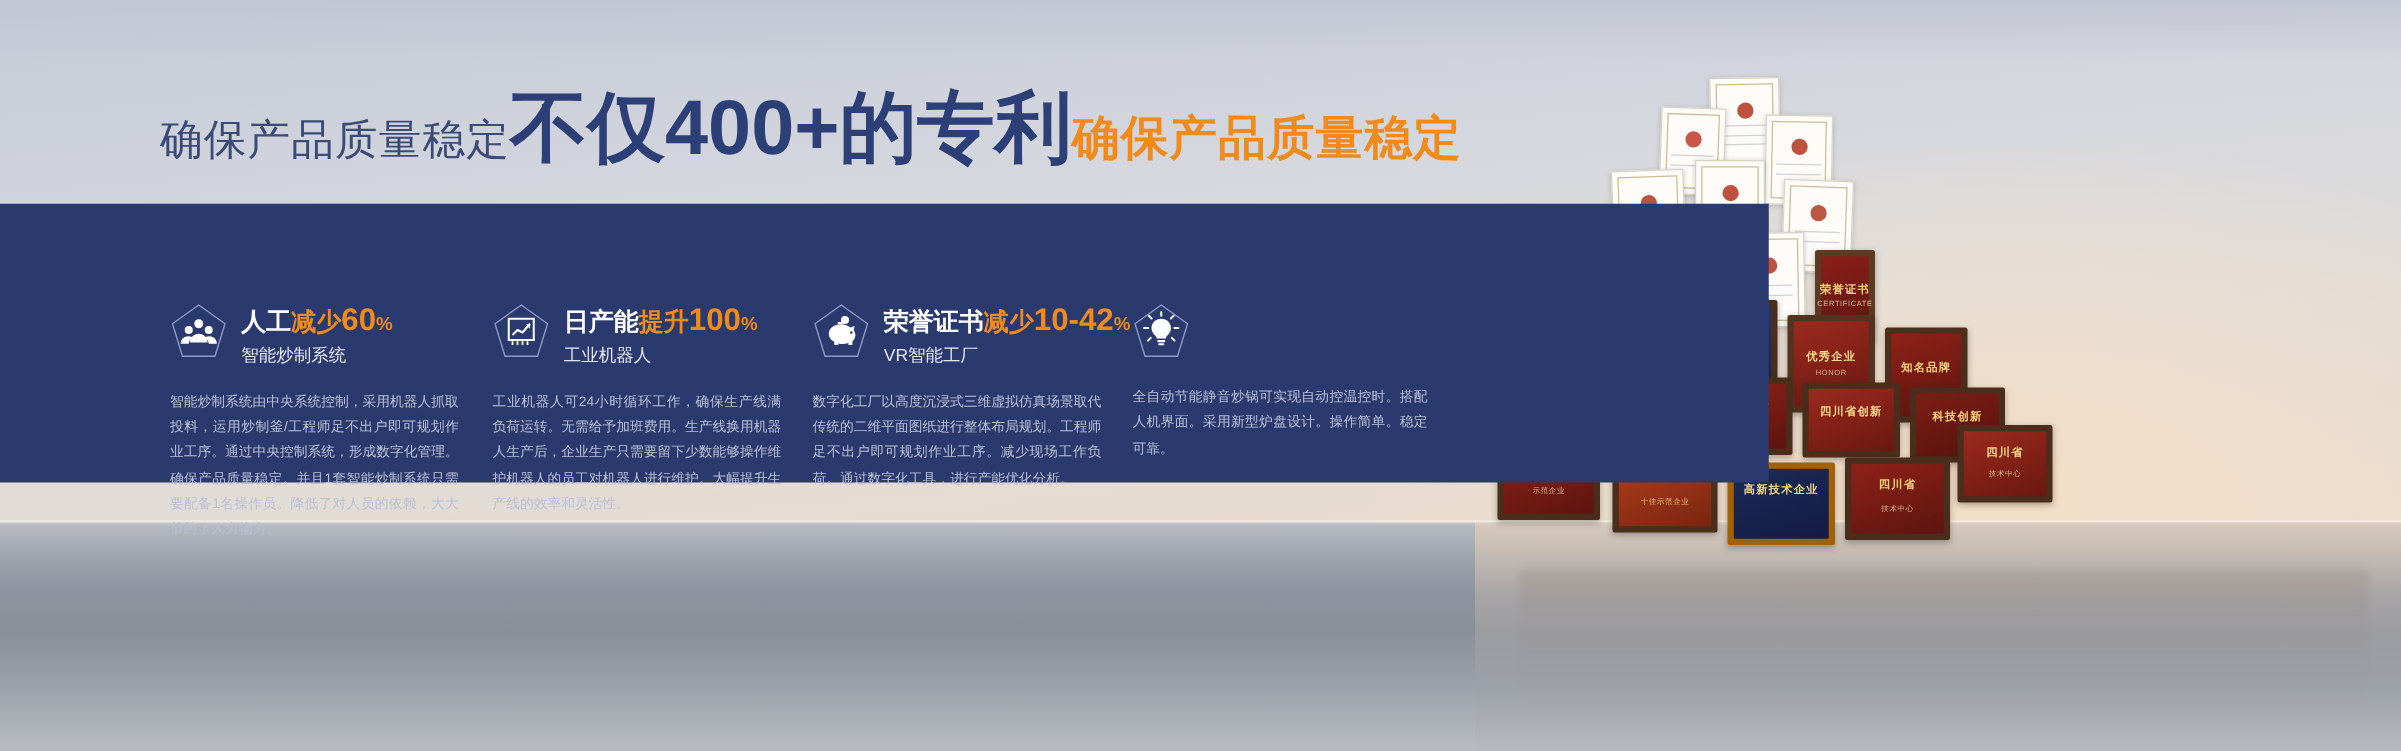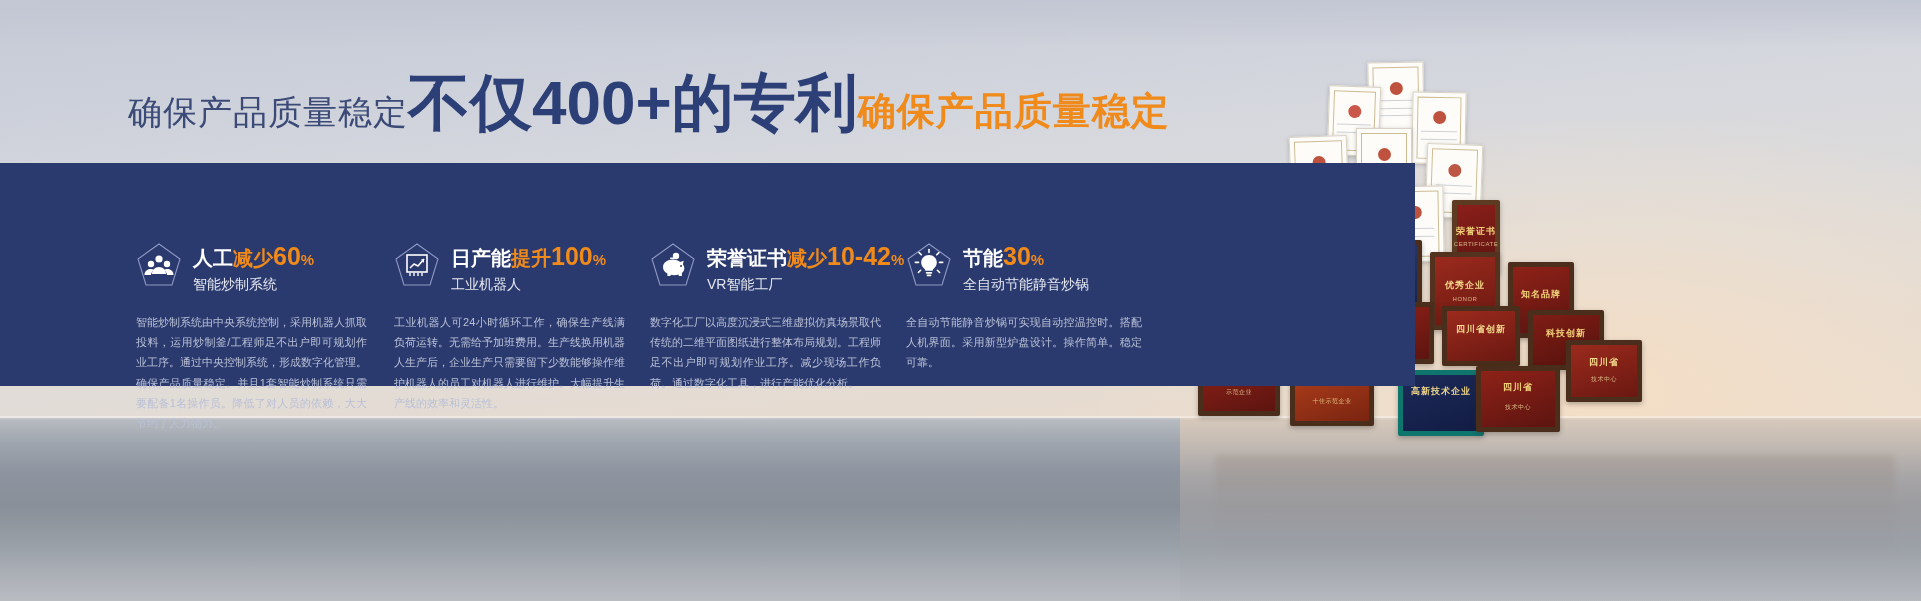--- a/index.html
+++ b/index.html
@@ -258,21 +258,21 @@
   <div class="plaque" style="left:18px; top:312px; width:82px; height:64px; background:#4a2d1a;">
     <div class="face" style="background:linear-gradient(160deg,#8e2218,#5d1410);"></div>
     <div class="txt" style="color:#f3d27a; top:22%;">四川省食品安全</div>
     <div class="txt2" style="color:#e8cf96;">示范企业</div>
   </div>
   <div class="plaque" style="left:110px; top:320px; width:84px; height:66px; background:#4a2d1a;">
     <div class="face" style="background:linear-gradient(160deg,#b3401d,#7a2410);"></div>
     <div class="txt" style="color:#fbe3a0; top:20%;">四川省知识产权</div>
     <div class="txt2" style="color:#f0d58e;">十佳示范企业</div>
   </div>
-  <div class="plaque" style="left:218px; top:330px; width:86px; height:66px; background:#0f766e;">
+  <div class="plaque" style="left:202px; top:330px; width:86px; height:66px; background:#a16207;">
     <div class="face" style="background:linear-gradient(160deg,#1d2a58,#121c44);"></div>
     <div class="txt" style="color:#efd589; top:22%;">高新技术企业</div>
   </div>
   <div class="plaque" style="left:296px; top:326px; width:84px; height:66px; background:#4a2d1a;">
     <div class="face" style="background:linear-gradient(160deg,#8e2218,#5d1410);"></div>
     <div class="txt" style="color:#f3d27a; top:22%;">四川省</div>
     <div class="txt2" style="color:#e8cf96;">技术中心</div>
   </div>
   <div class="plaque" style="left:386px; top:300px; width:76px; height:62px; background:#4a2d1a;">
     <div class="face" style="background:linear-gradient(160deg,#9b2a1d,#6a1811);"></div>
@@ -363,21 +363,17 @@
           <rect x="20.6" y="32.6" width="4.8" height="1.6" rx="0.8" fill="#fff"></rect>
           <line x1="23" y1="7.5" x2="23" y2="10.5" stroke="#fff" stroke-width="1.6" stroke-linecap="round"></line>
           <line x1="12.5" y1="20.4" x2="9.3" y2="20.4" stroke="#fff" stroke-width="1.6" stroke-linecap="round"></line>
           <line x1="33.5" y1="20.4" x2="36.7" y2="20.4" stroke="#fff" stroke-width="1.6" stroke-linecap="round"></line>
           <line x1="15.3" y1="12.8" x2="13.1" y2="10.6" stroke="#fff" stroke-width="1.6" stroke-linecap="round"></line>
           <line x1="30.7" y1="12.8" x2="32.9" y2="10.6" stroke="#fff" stroke-width="1.6" stroke-linecap="round"></line>
           <line x1="14.6" y1="28.3" x2="12.4" y2="30.5" stroke="#fff" stroke-width="1.6" stroke-linecap="round"></line>
           <line x1="31.4" y1="28.3" x2="33.6" y2="30.5" stroke="#fff" stroke-width="1.6" stroke-linecap="round"></line>
         </svg>
       </span>
-      <span class="f-titles">
-        <span class="f-title"><span>节能</span><span class="hl"></span><span class="num">30</span><span class="pct">%</span></span>
-        <div class="f-sub">全自动节能静音炒锅</div>
-      </span>
     </div>
     <div class="f-body">全自动节能静音炒锅可实现自动控温控时。搭配人机界面。采用新型炉盘设计。操作简单。稳定可靠。</div>
   </div>
 
 </div>
 
 </body></html>

